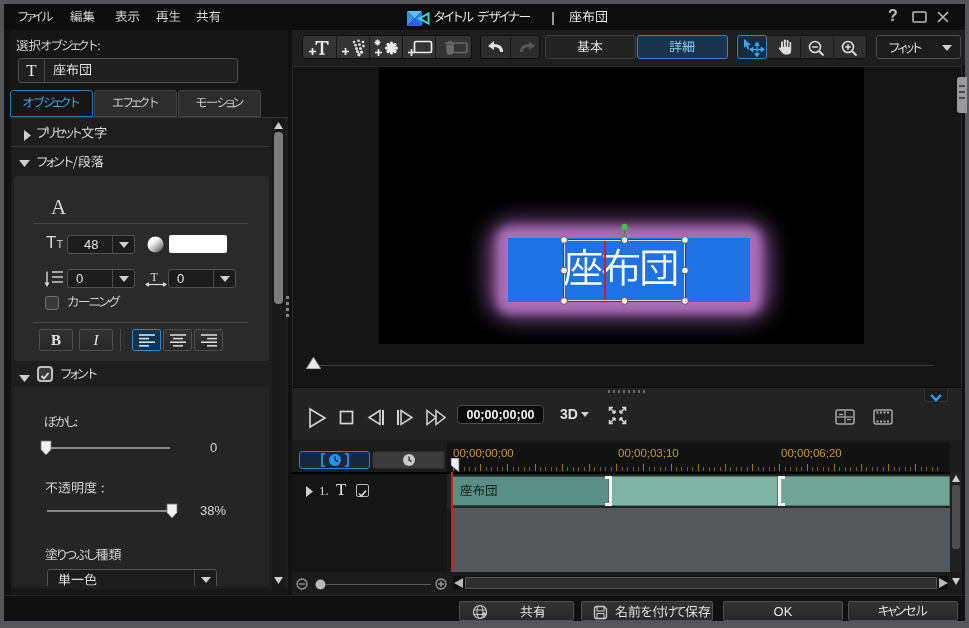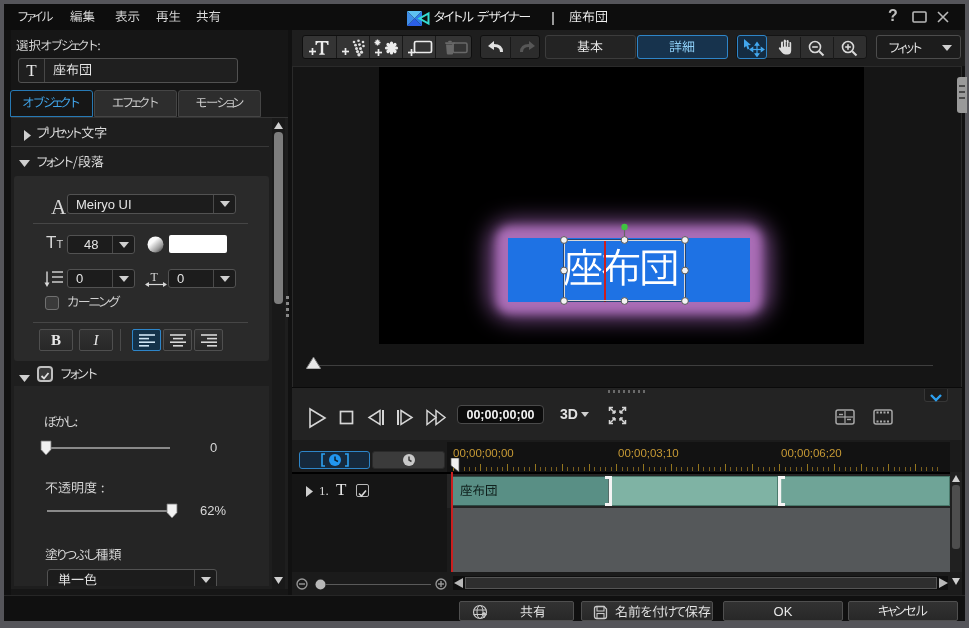--- a/index.html
+++ b/index.html
@@ -112,26 +112,20 @@
           <polygon points="0,1 11,1 5.5,8" fill="#cfcfcf"></polygon>
         </svg>
     <div class="abs" style="left:26px;top:37px">
           <svg width="67" height="15" viewBox="0 0 67 15" style="display:block;overflow:visible">
             <path d="M9.9 2.8Q9.8 2.9 9.8 3.1Q9.7 3.3 9.7 3.4Q9.6 4.0 9.4 4.6Q9.3 5.2 9.0 5.9Q8.8 6.5 8.5 7.1Q8.1 7.7 7.8 8.2Q7.2 9.0 6.4 9.7Q5.7 10.3 4.8 10.8Q3.8 11.3 2.6 11.7L1.8 10.7Q3.0 10.4 4.0 10.0Q4.9 9.5 5.6 8.9Q6.3 8.3 6.8 7.6Q7.3 7.0 7.6 6.3Q8.0 5.5 8.2 4.8Q8.4 4.0 8.5 3.4Q8.3 3.4 7.8 3.4Q7.3 3.4 6.6 3.4Q6.0 3.4 5.2 3.4Q4.5 3.4 3.8 3.4Q3.1 3.4 2.6 3.4Q2.1 3.4 1.9 3.4Q1.5 3.4 1.2 3.4Q0.8 3.4 0.6 3.4V2.3Q0.8 2.3 1.0 2.3Q1.2 2.3 1.4 2.3Q1.7 2.4 1.9 2.4Q2.0 2.4 2.4 2.4Q2.8 2.4 3.4 2.4Q3.9 2.4 4.6 2.4Q5.2 2.4 5.8 2.4Q6.5 2.4 7.0 2.4Q7.5 2.4 7.9 2.4Q8.3 2.4 8.4 2.4Q8.6 2.4 8.7 2.3Q8.9 2.3 9.1 2.3Z M15.6 3.5Q15.6 3.7 15.6 3.9Q15.6 4.1 15.6 4.4Q15.6 4.7 15.6 5.1Q15.6 5.6 15.6 6.3Q15.6 6.9 15.6 7.6Q15.6 8.3 15.6 9.0Q15.7 9.6 15.7 10.3Q15.7 10.9 15.7 11.4Q15.7 11.8 15.4 12.0Q15.1 12.2 14.7 12.2Q14.5 12.2 14.1 12.2Q13.8 12.2 13.4 12.2Q13.1 12.2 12.8 12.2L12.8 11.2Q13.2 11.3 13.6 11.3Q14.1 11.3 14.4 11.3Q14.5 11.3 14.6 11.2Q14.7 11.1 14.7 11.0Q14.7 10.6 14.7 10.0Q14.7 9.5 14.7 8.8Q14.7 8.2 14.7 7.5Q14.7 6.9 14.6 6.2Q14.6 5.6 14.6 5.1Q14.6 4.7 14.6 4.4Q14.6 4.2 14.6 3.9Q14.5 3.7 14.5 3.5ZM9.8 5.4Q10.0 5.4 10.2 5.4Q10.5 5.4 10.7 5.4Q10.8 5.4 11.2 5.4Q11.6 5.4 12.2 5.4Q12.8 5.4 13.4 5.4Q14.1 5.4 14.8 5.4Q15.4 5.4 16.0 5.4Q16.6 5.4 17.0 5.4Q17.3 5.4 17.5 5.4Q17.7 5.4 17.9 5.4Q18.2 5.4 18.3 5.4V6.4Q18.2 6.4 17.9 6.4Q17.7 6.4 17.5 6.4Q17.4 6.4 17.0 6.4Q16.6 6.4 16.0 6.4Q15.4 6.4 14.8 6.4Q14.1 6.4 13.4 6.4Q12.8 6.4 12.2 6.4Q11.6 6.4 11.2 6.4Q10.8 6.4 10.7 6.4Q10.5 6.4 10.2 6.4Q10.0 6.4 9.8 6.4ZM9.4 10.3Q10.2 10.0 11.0 9.4Q11.7 8.9 12.4 8.3Q13.1 7.7 13.6 7.2Q14.1 6.6 14.4 6.1L14.9 6.1L14.9 6.9Q14.7 7.3 14.2 7.9Q13.7 8.5 13.0 9.1Q12.4 9.7 11.6 10.2Q10.9 10.7 10.1 11.1Z M18.2 1.9Q18.6 2.1 19.0 2.5Q19.5 2.8 20.0 3.2Q20.4 3.6 20.9 4.0Q21.3 4.3 21.5 4.6L20.7 5.4Q20.5 5.2 20.1 4.8Q19.7 4.4 19.2 4.1Q18.8 3.7 18.3 3.3Q17.9 2.9 17.5 2.7ZM17.1 10.6Q18.2 10.5 19.2 10.2Q20.1 9.9 20.9 9.5Q21.7 9.1 22.3 8.7Q23.3 8.1 24.2 7.3Q25.0 6.5 25.6 5.6Q26.3 4.7 26.6 3.9L27.3 5.0Q26.8 5.9 26.2 6.7Q25.5 7.5 24.7 8.3Q23.9 9.0 22.9 9.7Q22.3 10.1 21.5 10.5Q20.7 10.9 19.8 11.2Q18.9 11.5 17.8 11.7Z M29.1 10.3Q29.1 10.1 29.1 9.6Q29.1 9.0 29.1 8.3Q29.1 7.5 29.1 6.6Q29.1 5.8 29.1 5.0Q29.1 4.2 29.1 3.6Q29.1 3.0 29.1 2.7Q29.1 2.5 29.1 2.1Q29.0 1.7 29.0 1.4H30.3Q30.2 1.7 30.2 2.1Q30.2 2.4 30.2 2.7Q30.2 3.2 30.2 3.9Q30.2 4.7 30.2 5.5Q30.2 6.3 30.2 7.0Q30.2 7.8 30.2 8.5Q30.2 9.2 30.2 9.7Q30.2 10.1 30.2 10.3Q30.2 10.5 30.2 10.8Q30.2 11.1 30.2 11.3Q30.2 11.6 30.3 11.8H29.0Q29.0 11.5 29.1 11.1Q29.1 10.7 29.1 10.3ZM29.9 4.8Q30.6 5.0 31.4 5.2Q32.1 5.5 32.9 5.8Q33.7 6.1 34.5 6.4Q35.2 6.7 35.7 7.0L35.3 8.1Q34.7 7.8 34.0 7.5Q33.3 7.2 32.6 6.9Q31.8 6.6 31.2 6.3Q30.5 6.1 29.9 5.9Z M35.9 13.8 39.8 1.1H40.6L36.8 13.8Z M46.9 6.3H52.0V7.2H46.9ZM42.8 3.9H46.3V4.8H42.8ZM42.8 6.4H46.4V7.3H42.8ZM48.1 1.1H51.2V1.9H48.1ZM51.8 6.3H52.0L52.1 6.2L52.8 6.5Q52.3 8.2 51.3 9.4Q50.4 10.5 49.2 11.3Q47.9 12.1 46.5 12.5Q46.4 12.4 46.3 12.2Q46.2 12.1 46.1 11.9Q46.0 11.7 45.9 11.6Q47.3 11.3 48.4 10.6Q49.6 9.9 50.5 8.9Q51.4 7.9 51.8 6.5ZM48.3 7.1Q49.0 8.8 50.3 10.0Q51.6 11.1 53.4 11.6Q53.3 11.7 53.2 11.9Q53.1 12.0 53.0 12.2Q52.9 12.3 52.8 12.5Q50.9 11.9 49.5 10.6Q48.2 9.3 47.5 7.4ZM42.4 1.5 43.3 1.8V12.5H42.4ZM41.3 9.6Q42.0 9.5 42.9 9.4Q43.7 9.2 44.7 9.0Q45.7 8.9 46.7 8.7L46.8 9.6Q45.8 9.8 44.9 10.0Q43.9 10.1 43.0 10.3Q42.2 10.4 41.5 10.6ZM47.7 1.1H48.6V2.9Q48.6 3.5 48.5 4.0Q48.4 4.6 48.0 5.2Q47.7 5.7 47.0 6.1Q47.0 6.0 46.8 5.9Q46.7 5.8 46.6 5.6Q46.5 5.5 46.3 5.4Q46.9 5.1 47.2 4.7Q47.5 4.2 47.6 3.8Q47.7 3.3 47.7 2.9ZM46.0 0.5 46.8 1.2Q46.3 1.5 45.6 1.7Q44.9 2.0 44.2 2.1Q43.5 2.3 42.9 2.5Q42.8 2.3 42.8 2.1Q42.7 1.9 42.6 1.8Q43.2 1.6 43.8 1.4Q44.5 1.2 45.0 1.0Q45.6 0.7 46.0 0.5ZM50.6 1.1H51.6V4.3Q51.6 4.5 51.6 4.6Q51.6 4.7 51.6 4.7Q51.7 4.8 51.8 4.8Q51.9 4.8 52.0 4.8Q52.1 4.8 52.2 4.8Q52.3 4.8 52.4 4.8Q52.5 4.7 52.5 4.7Q52.6 4.7 52.6 4.4Q52.7 4.3 52.7 4.0Q52.7 3.7 52.7 3.3Q52.8 3.4 53.0 3.5Q53.3 3.6 53.4 3.7Q53.4 4.1 53.4 4.5Q53.4 4.8 53.3 5.0Q53.2 5.3 52.9 5.4Q52.8 5.5 52.6 5.5Q52.5 5.6 52.3 5.6Q52.2 5.6 52.0 5.6Q51.7 5.6 51.6 5.6Q51.4 5.6 51.2 5.5Q51.0 5.5 50.9 5.3Q50.8 5.2 50.7 5.0Q50.6 4.8 50.6 4.2Z M59.7 11.1H64.4V11.9H59.7ZM60.4 4.0H64.7V4.7H60.4ZM59.1 8.6H65.1V12.5H64.1V9.4H60.0V12.5H59.1ZM60.3 4.7Q60.8 5.2 61.5 5.7Q62.2 6.2 63.0 6.7Q63.9 7.1 64.8 7.5Q65.6 7.8 66.5 8.0Q66.4 8.2 66.2 8.4Q66.0 8.6 65.9 8.8Q65.0 8.6 64.1 8.2Q63.2 7.8 62.4 7.3Q61.5 6.8 60.8 6.3Q60.1 5.7 59.5 5.1ZM64.5 4.0H64.7L64.8 3.9L65.4 4.3Q64.9 5.2 64.1 5.9Q63.3 6.6 62.3 7.2Q61.3 7.8 60.3 8.2Q59.2 8.7 58.2 8.9Q58.1 8.7 58.0 8.5Q57.9 8.3 57.7 8.1Q58.7 7.9 59.7 7.5Q60.7 7.2 61.6 6.6Q62.6 6.1 63.3 5.5Q64.0 4.8 64.5 4.1ZM54.7 11.7Q55.0 11.3 55.5 10.7Q55.9 10.2 56.4 9.6Q56.8 9.0 57.2 8.4L57.8 9.1Q57.5 9.6 57.0 10.2Q56.6 10.8 56.2 11.4Q55.8 11.9 55.4 12.4ZM55.3 3.9 55.8 3.2Q56.2 3.4 56.6 3.7Q57.0 3.9 57.4 4.1Q57.8 4.4 58.0 4.6L57.5 5.3Q57.2 5.1 56.8 4.8Q56.5 4.6 56.0 4.4Q55.6 4.1 55.3 3.9ZM54.4 6.4 54.9 5.8Q55.3 5.9 55.8 6.1Q56.2 6.4 56.6 6.6Q56.9 6.8 57.2 7.0L56.6 7.8Q56.4 7.6 56.0 7.3Q55.6 7.1 55.2 6.8Q54.8 6.6 54.4 6.4ZM60.6 3.0 61.6 3.2Q61.0 4.1 60.2 5.0Q59.4 5.9 58.4 6.7Q58.2 6.5 58.0 6.4Q57.8 6.2 57.7 6.1Q58.7 5.4 59.4 4.6Q60.2 3.7 60.6 3.0ZM57.6 0.5H58.5V3.4H57.6ZM62.1 0.5H63.0V3.4H62.1ZM54.6 1.4H66.1V2.3H54.6Z" fill="#dcdcdc"></path>
           </svg>
         </div>
 
     <div class="abs" style="left:3px;top:58px;width:255px;height:185px;background:#2a2a2a;border-radius:3px">
       <div class="abs" style="left:37px;top:19px;color:#d8d8d8;font-family:'Liberation Serif',serif;font-size:21px">A</div>
-      <div class="dd" style="left:53px;top:18px;width:169px;height:20px">
-            <span style="margin-left:8px;color:#e4e4e4;font-size:13px">Meiryo UI</span>
-            <div class="arr">
-              <div class="tri-d"></div>
-            </div>
-          </div>
       <div class="abs" style="left:19px;top:47px;width:215px;height:1px;background:#464646"></div>
 
       <div class="abs" style="left:32px;top:57px;color:#d8d8d8;font-family:Liberation Sans, sans-serif;font-size:17px">T<span style="font-size:11px">T</span></div>
       <div class="dd" style="left:53px;top:59px;width:68px;height:19px">
             <span style="margin-left:16px;color:#e4e4e4;font-size:13px">48</span>
             <div class="arr">
               <div class="tri-d"></div>
             </div>
           </div>
       <svg class="abs" style="left:133px;top:60px" width="17" height="17">
@@ -244,21 +238,21 @@
       <div class="abs" style="left:196px;top:54px;color:#d8d8d8;font-size:13px">0</div>
       <div class="abs" style="left:31px;top:95px">
             <svg width="60" height="15" viewBox="0 0 60 15" style="display:block;overflow:visible">
               <path d="M0.9 1.4H12.1V2.4H0.9ZM7.3 5.2 8.0 4.6Q8.6 5.0 9.2 5.4Q9.8 5.9 10.4 6.3Q11.1 6.8 11.6 7.2Q12.1 7.7 12.5 8.0L11.7 8.8Q11.3 8.4 10.8 8.0Q10.3 7.5 9.7 7.0Q9.1 6.5 8.5 6.1Q7.9 5.6 7.3 5.2ZM7.0 1.8 8.1 2.2Q7.4 3.5 6.3 4.8Q5.3 6.0 4.0 7.1Q2.7 8.2 1.2 9.0Q1.2 8.9 1.0 8.7Q0.9 8.5 0.8 8.4Q0.7 8.2 0.6 8.1Q1.6 7.6 2.6 6.9Q3.6 6.2 4.4 5.3Q5.2 4.5 5.9 3.6Q6.6 2.7 7.0 1.8ZM6.0 4.4 7.0 3.3V3.3V12.5H6.0Z M16.2 5.6V10.3H15.3V6.6H13.6V5.6ZM16.2 9.9Q16.7 10.6 17.5 10.9Q18.3 11.3 19.5 11.3Q20.0 11.3 20.8 11.3Q21.6 11.4 22.4 11.3Q23.3 11.3 24.1 11.3Q24.9 11.3 25.5 11.2Q25.5 11.3 25.4 11.5Q25.3 11.7 25.3 11.9Q25.2 12.1 25.2 12.2Q24.7 12.2 23.9 12.2Q23.2 12.3 22.3 12.3Q21.5 12.3 20.8 12.3Q20.0 12.3 19.5 12.2Q18.2 12.2 17.3 11.8Q16.4 11.5 15.8 10.7Q15.4 11.1 14.9 11.5Q14.5 11.9 14.0 12.4L13.5 11.4Q13.9 11.1 14.4 10.7Q14.9 10.3 15.3 9.9ZM13.7 1.4 14.5 0.8Q14.9 1.1 15.3 1.5Q15.7 1.9 16.0 2.3Q16.4 2.6 16.6 3.0L15.8 3.6Q15.6 3.3 15.3 2.9Q14.9 2.5 14.5 2.1Q14.1 1.7 13.7 1.4ZM17.1 2.9H25.4V3.7H17.1ZM18.1 6.2H22.5V7.0H18.1ZM22.4 7.4H24.3V8.1H22.4ZM20.7 1.6H21.6V5.9H20.7ZM20.5 3.3 21.2 3.6Q20.7 4.2 20.1 4.8Q19.4 5.4 18.7 5.8Q18.0 6.3 17.2 6.6Q17.1 6.4 17.0 6.2Q16.8 6.0 16.7 5.9Q17.4 5.7 18.1 5.3Q18.8 4.8 19.4 4.3Q20.1 3.8 20.5 3.3ZM21.9 3.3Q22.3 3.8 22.9 4.3Q23.5 4.8 24.2 5.2Q24.9 5.5 25.6 5.8Q25.4 5.9 25.3 6.1Q25.1 6.3 25.0 6.5Q24.3 6.2 23.6 5.8Q22.9 5.3 22.3 4.7Q21.7 4.2 21.2 3.6ZM24.0 7.4H25.0Q25.0 7.4 25.0 7.5Q24.9 7.7 24.9 7.7Q24.8 8.9 24.7 9.4Q24.5 10.0 24.3 10.2Q24.2 10.4 24.0 10.4Q23.8 10.5 23.5 10.5Q23.3 10.5 22.9 10.5Q22.4 10.5 21.9 10.5Q21.9 10.3 21.9 10.1Q21.8 9.9 21.7 9.7Q22.2 9.8 22.6 9.8Q23.0 9.8 23.2 9.8Q23.3 9.8 23.4 9.8Q23.5 9.7 23.6 9.7Q23.7 9.5 23.9 9.1Q24.0 8.6 24.0 7.5ZM24.2 0.7 24.8 1.4Q24.1 1.5 23.3 1.7Q22.4 1.8 21.5 1.9Q20.5 2.0 19.5 2.0Q18.6 2.1 17.7 2.1Q17.7 2.0 17.6 1.7Q17.5 1.5 17.5 1.4Q18.3 1.4 19.3 1.3Q20.2 1.2 21.1 1.2Q22.0 1.1 22.8 1.0Q23.6 0.9 24.2 0.7ZM19.7 6.4H20.6Q20.6 7.2 20.4 7.8Q20.2 8.5 19.9 9.0Q19.5 9.6 19.0 10.0Q18.4 10.4 17.6 10.7Q17.5 10.5 17.4 10.3Q17.2 10.1 17.1 9.9Q17.8 9.7 18.3 9.4Q18.8 9.0 19.1 8.6Q19.4 8.1 19.5 7.6Q19.6 7.0 19.7 6.4ZM22.2 6.2H23.1Q23.0 6.8 22.9 7.4Q22.7 8.1 22.6 8.6L21.8 8.4Q21.9 8.0 22.0 7.4Q22.1 6.7 22.2 6.2Z M27.6 1.3H31.3V9.1H27.6V8.2H30.4V2.2H27.6ZM27.6 4.7H30.8V5.6H27.6ZM33.1 1.1H37.5V2.0H33.1ZM33.1 4.2H37.5V5.1H33.1ZM33.0 7.4H37.4V8.3H33.0ZM27.0 1.3H28.0V10.3H27.0ZM37.1 1.1H38.1V11.2Q38.1 11.7 37.9 11.9Q37.8 12.2 37.5 12.3Q37.2 12.4 36.6 12.4Q36.1 12.5 35.2 12.5Q35.2 12.3 35.2 12.1Q35.1 12.0 35.0 11.8Q35.0 11.6 34.9 11.5Q35.3 11.5 35.7 11.5Q36.1 11.5 36.4 11.5Q36.7 11.5 36.8 11.5Q37.0 11.5 37.0 11.4Q37.1 11.4 37.1 11.2ZM32.5 1.1H33.5V5.7Q33.5 6.5 33.4 7.5Q33.3 8.4 33.0 9.3Q32.7 10.2 32.2 11.0Q31.7 11.9 30.8 12.6Q30.7 12.5 30.6 12.3Q30.5 12.2 30.3 12.1Q30.2 12.0 30.1 11.9Q30.9 11.3 31.4 10.5Q31.9 9.8 32.1 8.9Q32.4 8.1 32.4 7.3Q32.5 6.5 32.5 5.7Z M41.9 4.2H51.2V5.0H41.9ZM42.1 8.0H49.6V8.8H42.1ZM44.0 3.0H45.0V6.3H48.1V3.0H49.1V7.1H44.0ZM49.3 8.0H49.5L49.7 7.9L50.3 8.2Q49.7 9.3 48.9 10.0Q48.0 10.7 46.9 11.2Q45.8 11.7 44.6 12.0Q43.3 12.3 42.0 12.5Q42.0 12.3 41.8 12.1Q41.7 11.8 41.6 11.7Q42.8 11.5 44.0 11.3Q45.2 11.0 46.2 10.6Q47.3 10.2 48.1 9.6Q48.8 8.9 49.3 8.1ZM44.4 8.6Q45.0 9.5 46.1 10.1Q47.2 10.7 48.5 11.1Q49.9 11.5 51.5 11.7Q51.4 11.8 51.3 11.9Q51.2 12.1 51.1 12.2Q51.0 12.4 50.9 12.5Q49.3 12.3 47.9 11.8Q46.5 11.4 45.4 10.7Q44.3 10.0 43.6 9.0ZM45.4 0.5H46.4V2.3H45.4ZM41.1 1.8H51.3V2.7H41.1ZM40.6 1.8H41.5V5.6Q41.5 6.3 41.5 7.2Q41.4 8.1 41.3 9.0Q41.2 10.0 40.9 10.9Q40.6 11.8 40.2 12.5Q40.1 12.4 40.0 12.3Q39.8 12.2 39.7 12.1Q39.5 12.0 39.4 12.0Q39.8 11.3 40.0 10.4Q40.3 9.6 40.4 8.8Q40.5 7.9 40.5 7.1Q40.6 6.3 40.6 5.6Z M57.7 6.4Q57.4 6.4 57.1 6.1Q56.8 5.9 56.8 5.5Q56.8 5.1 57.1 4.8Q57.4 4.6 57.7 4.6Q58.1 4.6 58.3 4.8Q58.6 5.1 58.6 5.5Q58.6 5.9 58.3 6.1Q58.1 6.4 57.7 6.4ZM57.7 11.6Q57.4 11.6 57.1 11.4Q56.8 11.1 56.8 10.7Q56.8 10.3 57.1 10.0Q57.4 9.8 57.7 9.8Q58.1 9.8 58.3 10.0Q58.6 10.3 58.6 10.7Q58.6 11.1 58.3 11.4Q58.1 11.6 57.7 11.6Z" fill="#d4d4d4"></path>
             </svg>
           </div>
       <div class="abs" style="left:33px;top:124px;width:127px;height:1.5px;background:#8a8a8a"></div>
       <svg class="abs" style="left:152px;top:117px" width="12" height="16">
             <path d="M1 1 H11 V9.5 L6 15 L1 9.5 Z" fill="#f2f2f2" stroke="#777" stroke-width="0.8"></path>
           </svg>
-      <div class="abs" style="left:186px;top:117px;color:#d8d8d8;font-size:13px">62%</div>
+      <div class="abs" style="left:186px;top:117px;color:#d8d8d8;font-size:13px">38%</div>
       <div class="abs" style="left:31px;top:162px">
             <svg width="77" height="15" viewBox="0 0 77 15" style="display:block;overflow:visible">
               <path d="M0.6 11.3H12.4V12.1H0.6ZM2.0 9.3H11.2V10.1H2.0ZM5.3 3.1H10.1V3.8H5.3ZM4.1 4.7H11.5V5.5H4.1ZM9.2 6.2 9.9 5.8Q10.2 6.1 10.6 6.4Q11.0 6.8 11.3 7.1Q11.7 7.4 11.9 7.7L11.2 8.2Q11.0 7.9 10.6 7.6Q10.3 7.2 9.9 6.9Q9.5 6.5 9.2 6.2ZM7.2 3.6H8.1V7.5Q8.1 7.8 8.0 8.0Q8.0 8.2 7.7 8.3Q7.4 8.4 7.0 8.4Q6.6 8.4 5.9 8.4Q5.9 8.2 5.8 8.0Q5.7 7.8 5.6 7.6Q6.1 7.7 6.5 7.7Q6.9 7.7 7.0 7.7Q7.2 7.6 7.2 7.6Q7.2 7.6 7.2 7.5ZM5.4 5.8 6.1 6.2Q5.7 6.8 5.2 7.3Q4.6 7.9 4.0 8.3Q3.9 8.2 3.7 8.0Q3.5 7.9 3.4 7.8Q4.0 7.4 4.5 6.9Q5.0 6.3 5.4 5.8ZM7.7 1.3Q7.2 1.8 6.6 2.3Q5.9 2.8 5.1 3.3Q4.3 3.7 3.5 4.1Q3.5 3.9 3.3 3.7Q3.2 3.5 3.1 3.3Q3.9 3.0 4.7 2.6Q5.5 2.1 6.1 1.6Q6.8 1.1 7.2 0.5H8.1Q8.6 1.1 9.3 1.6Q10.1 2.2 10.9 2.6Q11.7 3.0 12.4 3.3Q12.3 3.4 12.2 3.6Q12.0 3.9 11.9 4.1Q11.2 3.8 10.4 3.3Q9.6 2.9 8.9 2.4Q8.2 1.8 7.7 1.3ZM6.0 8.6H7.0V11.8H6.0ZM0.5 3.4 1.1 2.8Q1.4 2.9 1.7 3.1Q2.1 3.3 2.4 3.5Q2.7 3.8 2.9 3.9L2.4 4.7Q2.2 4.5 1.9 4.2Q1.6 4.0 1.2 3.8Q0.9 3.6 0.5 3.4ZM1.4 1.2 2.0 0.6Q2.3 0.8 2.6 1.0Q3.0 1.2 3.3 1.4Q3.6 1.7 3.8 1.9L3.2 2.5Q3.0 2.4 2.7 2.1Q2.4 1.9 2.1 1.6Q1.7 1.4 1.4 1.2ZM0.9 8.2Q1.2 7.9 1.5 7.4Q1.8 6.9 2.2 6.4Q2.5 5.9 2.9 5.4L3.4 5.9Q3.0 6.6 2.5 7.4Q2.0 8.2 1.6 8.8Z M14.7 1.2Q14.6 1.5 14.5 2.0Q14.4 2.5 14.3 3.0Q14.2 3.5 14.2 4.0Q14.1 4.5 14.1 4.8Q14.3 4.3 14.6 3.8Q15.0 3.3 15.4 2.8Q15.9 2.4 16.4 2.1Q17.0 1.8 17.6 1.8Q18.5 1.8 19.1 2.4Q19.8 2.9 20.2 3.9Q20.6 4.9 20.6 6.3Q20.6 7.7 20.2 8.7Q19.8 9.6 19.0 10.3Q18.3 11.0 17.3 11.4Q16.3 11.9 15.1 12.1L14.5 11.2Q15.5 11.0 16.4 10.7Q17.4 10.4 18.0 9.8Q18.7 9.3 19.1 8.4Q19.5 7.5 19.5 6.3Q19.5 5.3 19.3 4.5Q19.0 3.7 18.6 3.2Q18.1 2.8 17.4 2.8Q16.8 2.8 16.3 3.2Q15.7 3.6 15.2 4.2Q14.8 4.8 14.5 5.5Q14.2 6.2 14.1 6.9Q14.1 7.2 14.1 7.6Q14.1 8.0 14.2 8.5L13.2 8.5Q13.1 8.2 13.1 7.6Q13.0 7.1 13.0 6.5Q13.0 6.0 13.1 5.4Q13.1 4.9 13.2 4.3Q13.2 3.7 13.3 3.2Q13.4 2.7 13.4 2.3Q13.5 2.0 13.5 1.7Q13.5 1.4 13.5 1.1Z M20.3 4.7Q20.7 4.6 21.0 4.5Q21.4 4.4 21.8 4.3Q22.2 4.2 22.8 3.9Q23.5 3.7 24.2 3.5Q25.0 3.3 25.8 3.1Q26.6 3.0 27.3 3.0Q28.4 3.0 29.3 3.4Q30.1 3.8 30.6 4.6Q31.2 5.3 31.2 6.4Q31.2 7.4 30.8 8.1Q30.5 8.8 29.8 9.4Q29.2 10.0 28.3 10.4Q27.4 10.7 26.3 11.0Q25.3 11.2 24.1 11.3L23.6 10.2Q24.9 10.2 26.0 9.9Q27.2 9.7 28.1 9.3Q29.0 8.8 29.5 8.1Q30.0 7.4 30.0 6.4Q30.0 5.7 29.7 5.2Q29.4 4.6 28.8 4.3Q28.2 4.0 27.3 4.0Q26.6 4.0 25.9 4.1Q25.1 4.3 24.4 4.5Q23.6 4.7 22.9 5.0Q22.2 5.2 21.7 5.5Q21.1 5.7 20.8 5.8Z M36.7 4.4Q36.9 4.3 37.2 4.1Q37.4 3.9 37.6 3.8Q37.3 3.5 36.8 3.3Q36.4 3.0 35.8 2.7Q35.3 2.4 34.8 2.2L35.4 1.5Q35.9 1.7 36.5 2.0Q37.1 2.3 37.7 2.6Q38.2 2.9 38.6 3.2L38.9 3.9Q38.7 4.0 38.6 4.1Q38.4 4.3 38.2 4.4Q37.9 4.6 37.7 4.8Q37.5 4.9 37.3 5.0ZM34.2 10.6Q34.7 10.8 35.2 10.9Q35.7 10.9 36.3 10.9Q36.6 10.9 36.9 10.8Q37.2 10.7 37.4 10.5Q37.6 10.3 37.6 9.8Q37.6 9.5 37.4 9.1Q37.3 8.8 37.0 8.4Q36.8 8.0 36.5 7.7Q36.2 7.3 35.9 7.0Q35.7 6.8 35.4 6.5Q35.2 6.3 34.9 6.0L35.6 5.4Q35.9 5.6 36.1 5.9Q36.4 6.1 36.6 6.4Q37.2 7.0 37.7 7.6Q38.1 8.2 38.4 8.8Q38.7 9.4 38.7 10.0Q38.7 10.6 38.5 10.9Q38.2 11.3 37.9 11.5Q37.6 11.7 37.2 11.8Q36.8 11.9 36.4 11.9Q35.8 11.9 35.3 11.9Q34.8 11.8 34.3 11.7ZM41.7 11.1Q41.5 10.7 41.3 10.1Q41.1 9.5 40.8 9.0Q40.5 8.4 40.2 7.9Q39.8 7.4 39.5 7.0L40.4 6.5Q40.7 6.9 41.0 7.5Q41.4 8.0 41.7 8.5Q42.0 9.1 42.2 9.6Q42.5 10.2 42.6 10.6ZM34.6 8.6Q34.2 9.0 33.7 9.4Q33.2 9.9 32.5 10.4Q31.9 10.8 31.3 11.2L30.7 10.4Q31.1 10.1 31.5 9.8Q32.0 9.5 32.5 9.2Q32.9 8.8 33.3 8.5Q33.7 8.1 34.0 7.8ZM40.4 2.8Q40.5 3.0 40.7 3.4Q40.9 3.7 41.1 4.0Q41.3 4.3 41.4 4.6L40.7 4.9Q40.5 4.5 40.2 4.0Q39.9 3.5 39.7 3.1ZM41.8 2.3Q42.0 2.5 42.2 2.8Q42.4 3.2 42.6 3.5Q42.8 3.8 42.9 4.1L42.2 4.4Q42.0 3.9 41.7 3.4Q41.4 2.9 41.1 2.6Z M44.5 1.3Q44.4 1.6 44.4 2.0Q44.4 2.3 44.3 2.6Q44.3 3.2 44.3 4.0Q44.3 4.8 44.2 5.7Q44.2 6.6 44.2 7.5Q44.2 8.4 44.2 9.1Q44.2 9.8 44.5 10.2Q44.7 10.7 45.2 10.9Q45.7 11.0 46.3 11.0Q47.2 11.0 47.9 10.8Q48.6 10.6 49.2 10.2Q49.7 9.8 50.2 9.3Q50.6 8.9 51.0 8.4L51.7 9.2Q51.4 9.7 50.9 10.2Q50.4 10.7 49.7 11.1Q49.1 11.6 48.2 11.8Q47.4 12.1 46.3 12.1Q45.4 12.1 44.6 11.8Q43.9 11.5 43.5 10.9Q43.1 10.3 43.1 9.2Q43.1 8.6 43.1 7.9Q43.1 7.2 43.2 6.4Q43.2 5.7 43.2 5.0Q43.2 4.3 43.2 3.6Q43.3 3.0 43.3 2.6Q43.3 2.3 43.2 1.9Q43.2 1.6 43.1 1.3Z M58.8 1.5H59.7V11.9H58.8ZM55.5 2.8H62.7V3.6H55.5ZM55.2 11.4H63.0V12.2H55.2ZM55.9 9.6H62.5V10.4H55.9ZM62.1 0.7 62.7 1.4Q62.1 1.6 61.2 1.7Q60.4 1.8 59.5 1.9Q58.6 1.9 57.7 2.0Q56.8 2.0 56.0 2.1Q56.0 1.9 55.9 1.7Q55.8 1.5 55.8 1.3Q56.6 1.3 57.5 1.2Q58.4 1.2 59.2 1.1Q60.1 1.0 60.8 0.9Q61.6 0.8 62.1 0.7ZM56.9 6.9V7.9H61.6V6.9ZM56.9 5.2V6.2H61.6V5.2ZM56.1 4.5H62.5V8.7H56.1ZM53.2 1.6H54.2V12.5H53.2ZM51.1 4.2H55.8V5.1H51.1ZM53.2 4.5 53.9 4.8Q53.7 5.5 53.4 6.2Q53.1 7.0 52.8 7.7Q52.4 8.4 52.1 9.0Q51.7 9.7 51.3 10.1Q51.2 9.9 51.1 9.6Q50.9 9.4 50.8 9.2Q51.2 8.8 51.5 8.3Q51.9 7.7 52.2 7.1Q52.5 6.4 52.8 5.8Q53.1 5.1 53.2 4.5ZM55.1 0.7 55.8 1.5Q55.2 1.7 54.4 1.9Q53.7 2.1 52.9 2.3Q52.0 2.4 51.3 2.5Q51.3 2.4 51.2 2.1Q51.1 1.9 51.0 1.8Q51.7 1.6 52.5 1.5Q53.3 1.3 54.0 1.1Q54.7 0.9 55.1 0.7ZM54.1 5.9Q54.2 6.0 54.5 6.2Q54.7 6.5 55.0 6.8Q55.3 7.1 55.6 7.3Q55.8 7.6 55.9 7.7L55.3 8.5Q55.2 8.3 55.0 8.0Q54.8 7.7 54.5 7.3Q54.3 7.0 54.0 6.7Q53.8 6.4 53.7 6.3Z M64.1 7.8H69.7V8.6H64.1ZM64.1 2.8H69.6V3.6H64.1ZM68.6 0.8 69.5 1.1Q69.2 1.5 69.0 1.9Q68.8 2.3 68.5 2.6L67.9 2.4Q68.1 2.1 68.3 1.6Q68.5 1.1 68.6 0.8ZM66.4 0.7H67.3V6.4H66.4ZM64.4 1.1 65.0 0.8Q65.3 1.2 65.5 1.6Q65.7 2.0 65.8 2.3L65.1 2.6Q65.0 2.3 64.8 1.9Q64.6 1.4 64.4 1.1ZM66.4 9.7 67.1 9.1Q67.5 9.4 67.9 9.7Q68.4 10.0 68.8 10.4Q69.2 10.7 69.5 10.9L68.9 11.6Q68.6 11.3 68.2 11.0Q67.8 10.7 67.3 10.3Q66.9 9.9 66.4 9.7ZM67.2 3.8Q67.4 3.9 67.8 4.1Q68.1 4.3 68.5 4.5Q68.9 4.8 69.2 5.0Q69.5 5.2 69.7 5.3L69.1 6.0Q69.0 5.9 68.7 5.6Q68.3 5.4 68.0 5.1Q67.6 4.8 67.3 4.6Q67.0 4.4 66.7 4.2ZM66.3 3.3 67.0 3.5Q66.7 4.1 66.3 4.6Q65.9 5.2 65.4 5.6Q65.0 6.1 64.5 6.4Q64.4 6.2 64.2 6.0Q64.0 5.8 63.9 5.7Q64.4 5.5 64.8 5.1Q65.3 4.7 65.7 4.2Q66.1 3.7 66.3 3.3ZM69.7 1.1H75.9V2.0H69.7ZM71.0 6.0V7.2H74.5V6.0ZM71.0 7.9V9.2H74.5V7.9ZM71.0 4.0V5.2H74.5V4.0ZM70.1 3.2H75.5V10.0H70.1ZM72.2 1.5 73.3 1.7Q73.1 2.2 72.9 2.8Q72.7 3.4 72.6 3.8L71.7 3.6Q71.8 3.3 71.9 2.9Q72.0 2.6 72.1 2.2Q72.2 1.8 72.2 1.5ZM71.3 10.2 72.2 10.7Q71.8 11.0 71.4 11.4Q70.9 11.7 70.4 12.0Q69.9 12.3 69.4 12.5Q69.3 12.3 69.1 12.1Q68.9 12.0 68.8 11.8Q69.3 11.6 69.7 11.4Q70.2 11.1 70.6 10.8Q71.1 10.5 71.3 10.2ZM73.2 10.8 73.9 10.3Q74.3 10.5 74.7 10.8Q75.1 11.1 75.5 11.4Q75.9 11.7 76.1 11.9L75.4 12.5Q75.2 12.2 74.8 11.9Q74.4 11.6 74.0 11.3Q73.6 11.0 73.2 10.8ZM66.4 6.7H67.3V8.0Q67.3 8.6 67.2 9.1Q67.1 9.7 66.8 10.3Q66.5 10.8 65.9 11.3Q65.4 11.8 64.4 12.3Q64.4 12.1 64.3 12.0Q64.2 11.9 64.1 11.7Q64.0 11.6 63.9 11.5Q64.7 11.1 65.2 10.7Q65.8 10.3 66.0 9.8Q66.2 9.4 66.3 8.9Q66.4 8.4 66.4 8.0Z" fill="#d4d4d4"></path>
             </svg>
           </div>
       <div class="dd" style="left:33px;top:183px;width:170px;height:21px">
             <div class="abs" style="left:10px;top:3px">
               <svg width="40" height="15" viewBox="0 0 40 15" style="display:block;overflow:visible">
                 <path d="M6.0 3.3H7.0V12.5H6.0ZM2.9 5.8V7.2H10.2V5.8ZM2.9 3.7V5.0H10.2V3.7ZM1.9 2.8H11.2V8.1H1.9ZM0.7 9.2H12.3V10.2H0.7ZM1.9 1.0 2.7 0.6Q3.1 1.1 3.5 1.6Q3.9 2.1 4.1 2.5L3.2 2.9Q3.0 2.5 2.6 2.0Q2.3 1.5 1.9 1.0ZM5.2 0.8 6.1 0.5Q6.4 1.0 6.7 1.5Q7.0 2.1 7.2 2.5L6.2 2.9Q6.1 2.5 5.8 1.9Q5.5 1.3 5.2 0.8ZM10.1 0.5 11.2 0.9Q10.8 1.5 10.3 2.1Q9.9 2.8 9.5 3.2L8.7 2.9Q8.9 2.6 9.2 2.2Q9.5 1.8 9.7 1.3Q9.9 0.9 10.1 0.5Z M13.6 5.8H25.5V6.9H13.6Z M28.6 7.0H36.7V7.9H28.6ZM32.1 4.1H33.1V7.5H32.1ZM28.5 3.7H37.4V8.5H36.4V4.6H28.5ZM28.0 3.7H29.0V10.4Q29.0 10.8 29.1 11.0Q29.3 11.3 29.6 11.3Q30.0 11.4 30.7 11.4Q30.9 11.4 31.3 11.4Q31.7 11.4 32.2 11.4Q32.7 11.4 33.2 11.4Q33.8 11.4 34.3 11.4Q34.8 11.4 35.2 11.4Q35.6 11.4 35.9 11.4Q36.5 11.4 36.8 11.3Q37.1 11.1 37.3 10.7Q37.4 10.3 37.5 9.5Q37.7 9.6 37.9 9.7Q38.2 9.8 38.4 9.9Q38.3 10.8 38.1 11.4Q37.9 11.9 37.4 12.1Q36.8 12.3 35.9 12.3Q35.7 12.3 35.4 12.3Q35.0 12.3 34.4 12.3Q33.9 12.3 33.3 12.3Q32.7 12.3 32.2 12.3Q31.7 12.3 31.3 12.3Q30.9 12.3 30.8 12.3Q29.7 12.3 29.1 12.2Q28.5 12.0 28.3 11.6Q28.0 11.2 28.0 10.4ZM30.2 1.4H34.3V2.3H29.8ZM30.2 0.5 31.3 0.7Q30.9 1.5 30.3 2.3Q29.7 3.1 28.9 3.8Q28.1 4.6 27.2 5.3Q27.1 5.2 27.0 5.1Q26.9 4.9 26.7 4.8Q26.6 4.7 26.5 4.6Q27.3 4.0 28.1 3.3Q28.8 2.6 29.3 1.9Q29.9 1.1 30.2 0.5ZM33.9 1.4H34.1L34.3 1.3L35.0 1.8Q34.7 2.3 34.4 2.8Q34.1 3.3 33.7 3.8Q33.3 4.2 33.0 4.6Q32.9 4.5 32.8 4.4Q32.7 4.3 32.6 4.1Q32.5 4.0 32.4 4.0Q32.7 3.6 33.0 3.2Q33.2 2.8 33.5 2.4Q33.7 1.9 33.9 1.6Z" fill="#e0e0e0"></path>
               </svg>

